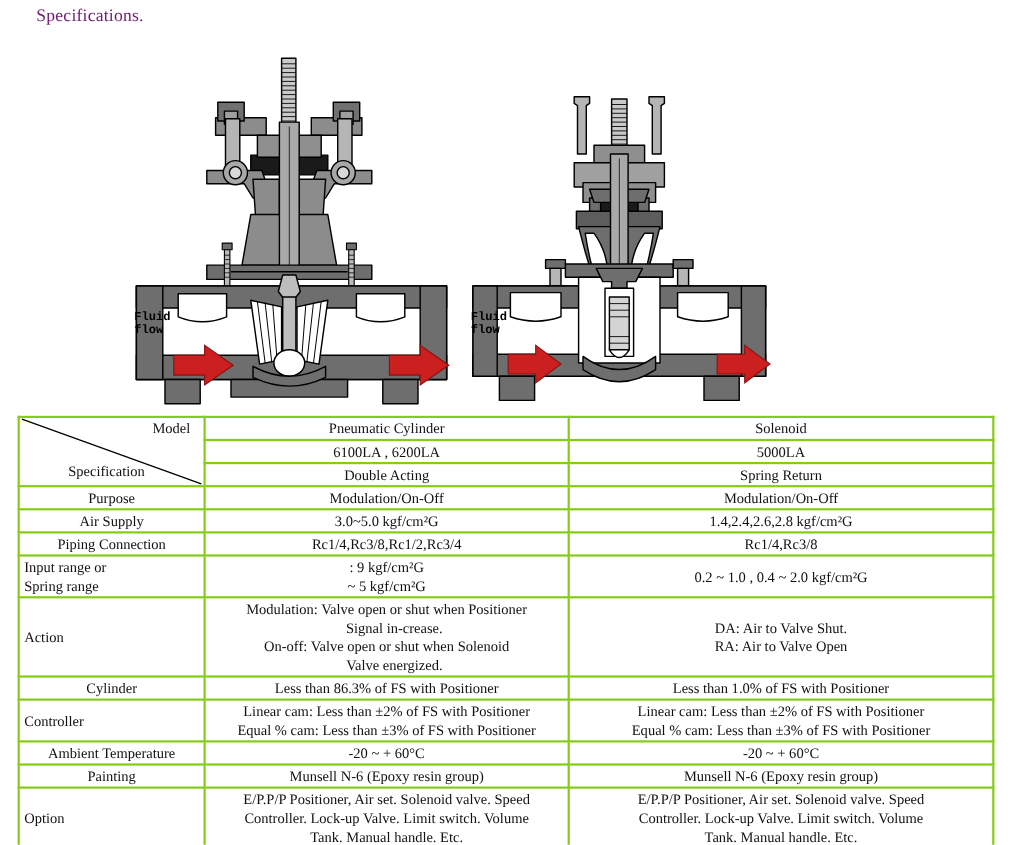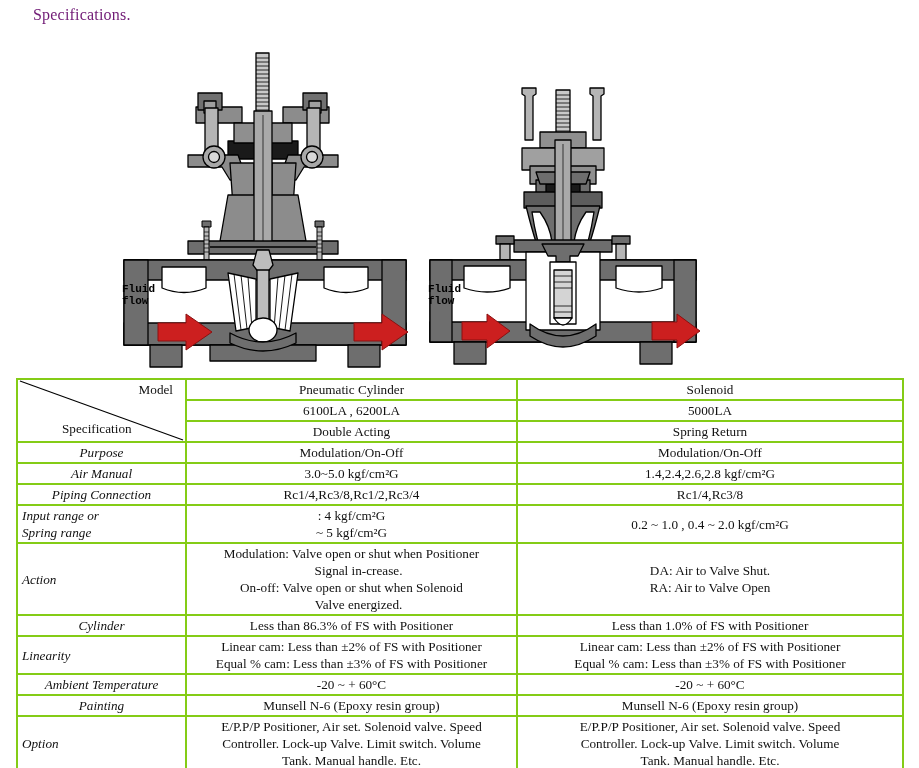--- a/index.html
+++ b/index.html
@@ -62,21 +62,21 @@
     vertical-align: middle;
     line-height: 17px;
     color: #111;
   }
   .col-label { width: 169px; }
   .col-pneu  { width: 331px; }
   .col-diap  { width: 386px; }
 
   .c { text-align: center; }
   .l { text-align: center; }
-  .lbl { text-align: left; padding-left: 6px; font-style: italic; }
+  .lbl { text-align: left; padding-left: 6px; }
 
   
   #corner-cell {
     position: relative;
     height: 60px;
     padding: 0;
   }
   #corner-cell .diag {
     position: absolute; left: 0; top: 0; width: 100%; height: 100%;
   }
@@ -332,38 +332,38 @@
       <td class="c">Spring Return</td>
     </tr>
 
     <tr class="tight-row">
       <td class="lbl">Purpose</td>
       <td class="c">Modulation/On-Off</td>
       <td class="c">Modulation/On-Off</td>
     </tr>
 
     <tr class="tight-row">
-      <td class="lbl">Air Manual</td>
+      <td class="lbl">Air Supply</td>
       <td class="c">3.0~5.0 kgf/cm²G</td>
       <td class="c">1.4,2.4,2.6,2.8 kgf/cm²G</td>
     </tr>
 
     <tr class="tight-row">
       <td class="lbl">Piping Connection</td>
       <td class="c">Rc1/4,Rc3/8,Rc1/2,Rc3/4</td>
       <td class="c">Rc1/4,Rc3/8</td>
     </tr>
 
     <tr>
       <td class="lbl multi">
         <span>Input range or</span><br>
         <span>Spring range</span>
       </td>
       <td class="c multi">
-        <span>: 4 kgf/cm²G</span><br>
+        <span>: 9 kgf/cm²G</span><br>
         <span>~ 5 kgf/cm²G</span>
       </td>
       <td class="c">0.2 ~ 1.0 , 0.4 ~ 2.0 kgf/cm²G</td>
     </tr>
 
     <tr>
       <td class="lbl">Action</td>
       <td class="c action-cell">
         <span class="action-line">Modulation: Valve open or shut when Positioner</span>
         <span class="action-line hang">Signal in-crease.</span>
@@ -376,21 +376,21 @@
       </td>
     </tr>
 
     <tr class="tight-row">
       <td class="lbl">Cylinder</td>
       <td class="c">Less than 86.3% of FS with Positioner</td>
       <td class="c">Less than 1.0% of FS with Positioner</td>
     </tr>
 
     <tr>
-      <td class="lbl">Linearity</td>
+      <td class="lbl">Controller</td>
       <td class="c multi">
         <span>Linear cam: Less than ±2% of FS with Positioner</span><br>
         <span>Equal % cam: Less than ±3% of FS with Positioner</span>
       </td>
       <td class="c multi">
         <span>Linear cam: Less than ±2% of FS with Positioner</span><br>
         <span>Equal % cam: Less than ±3% of FS with Positioner</span>
       </td>
     </tr>
 

